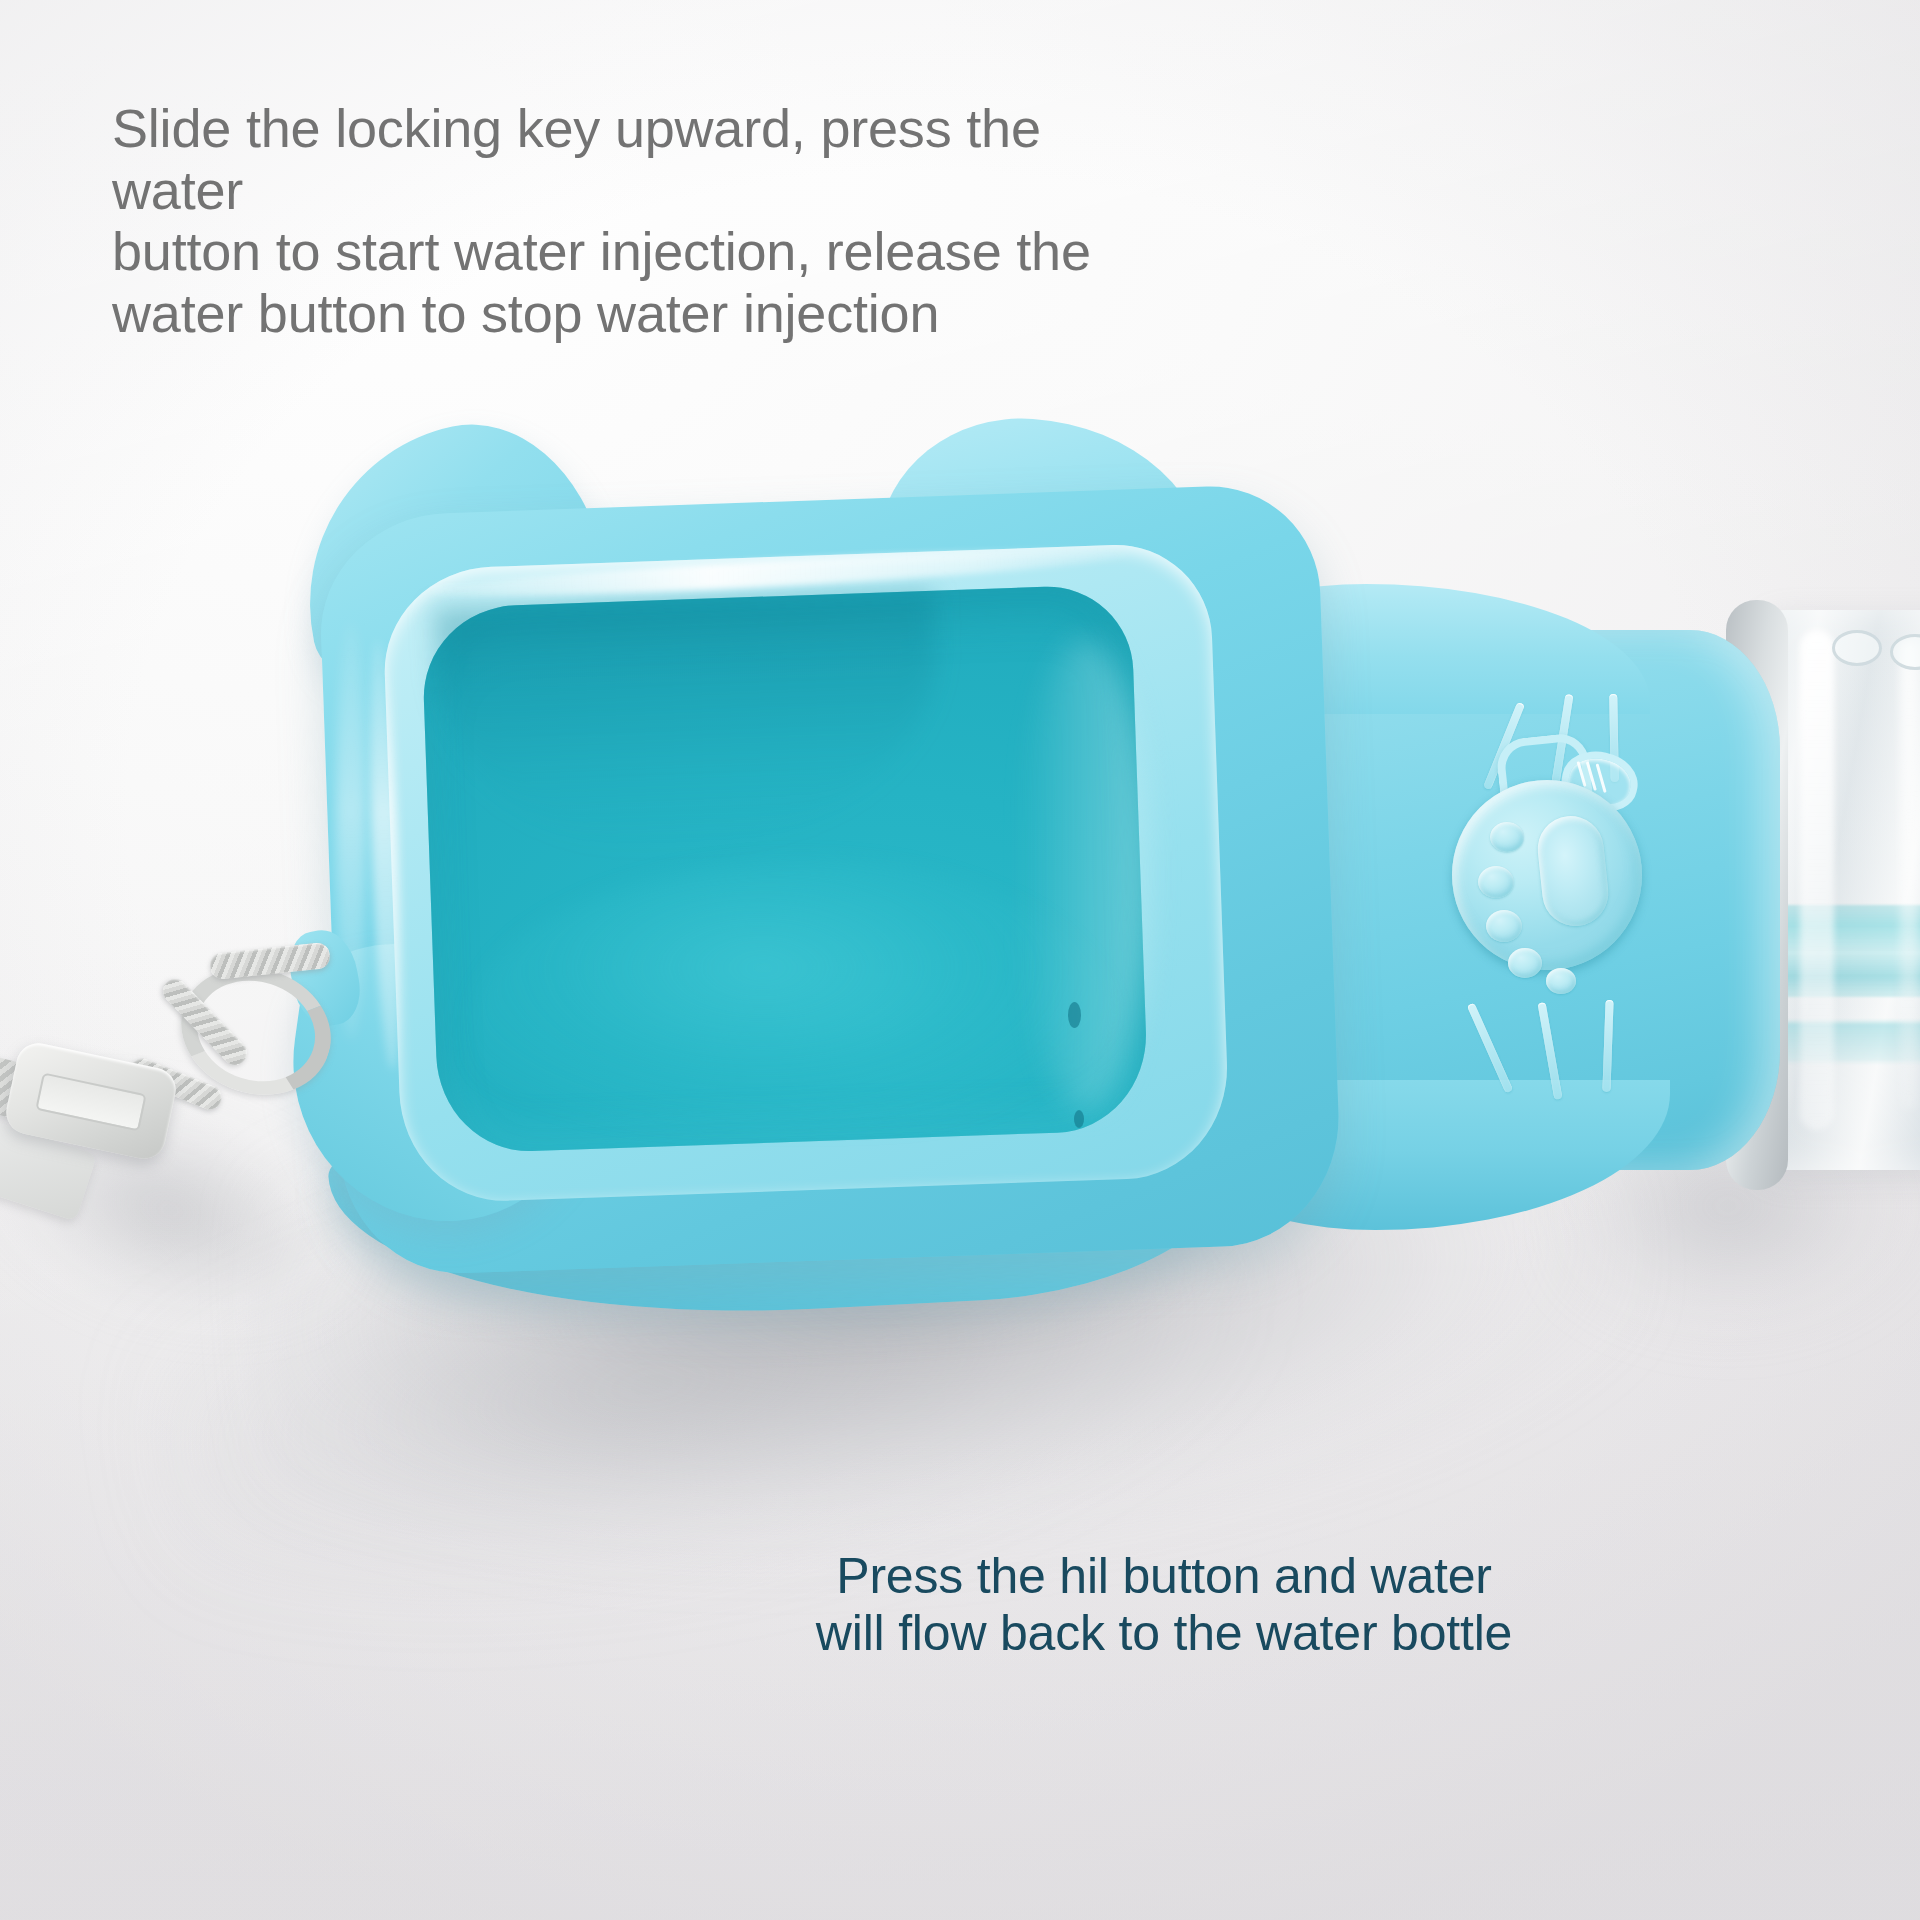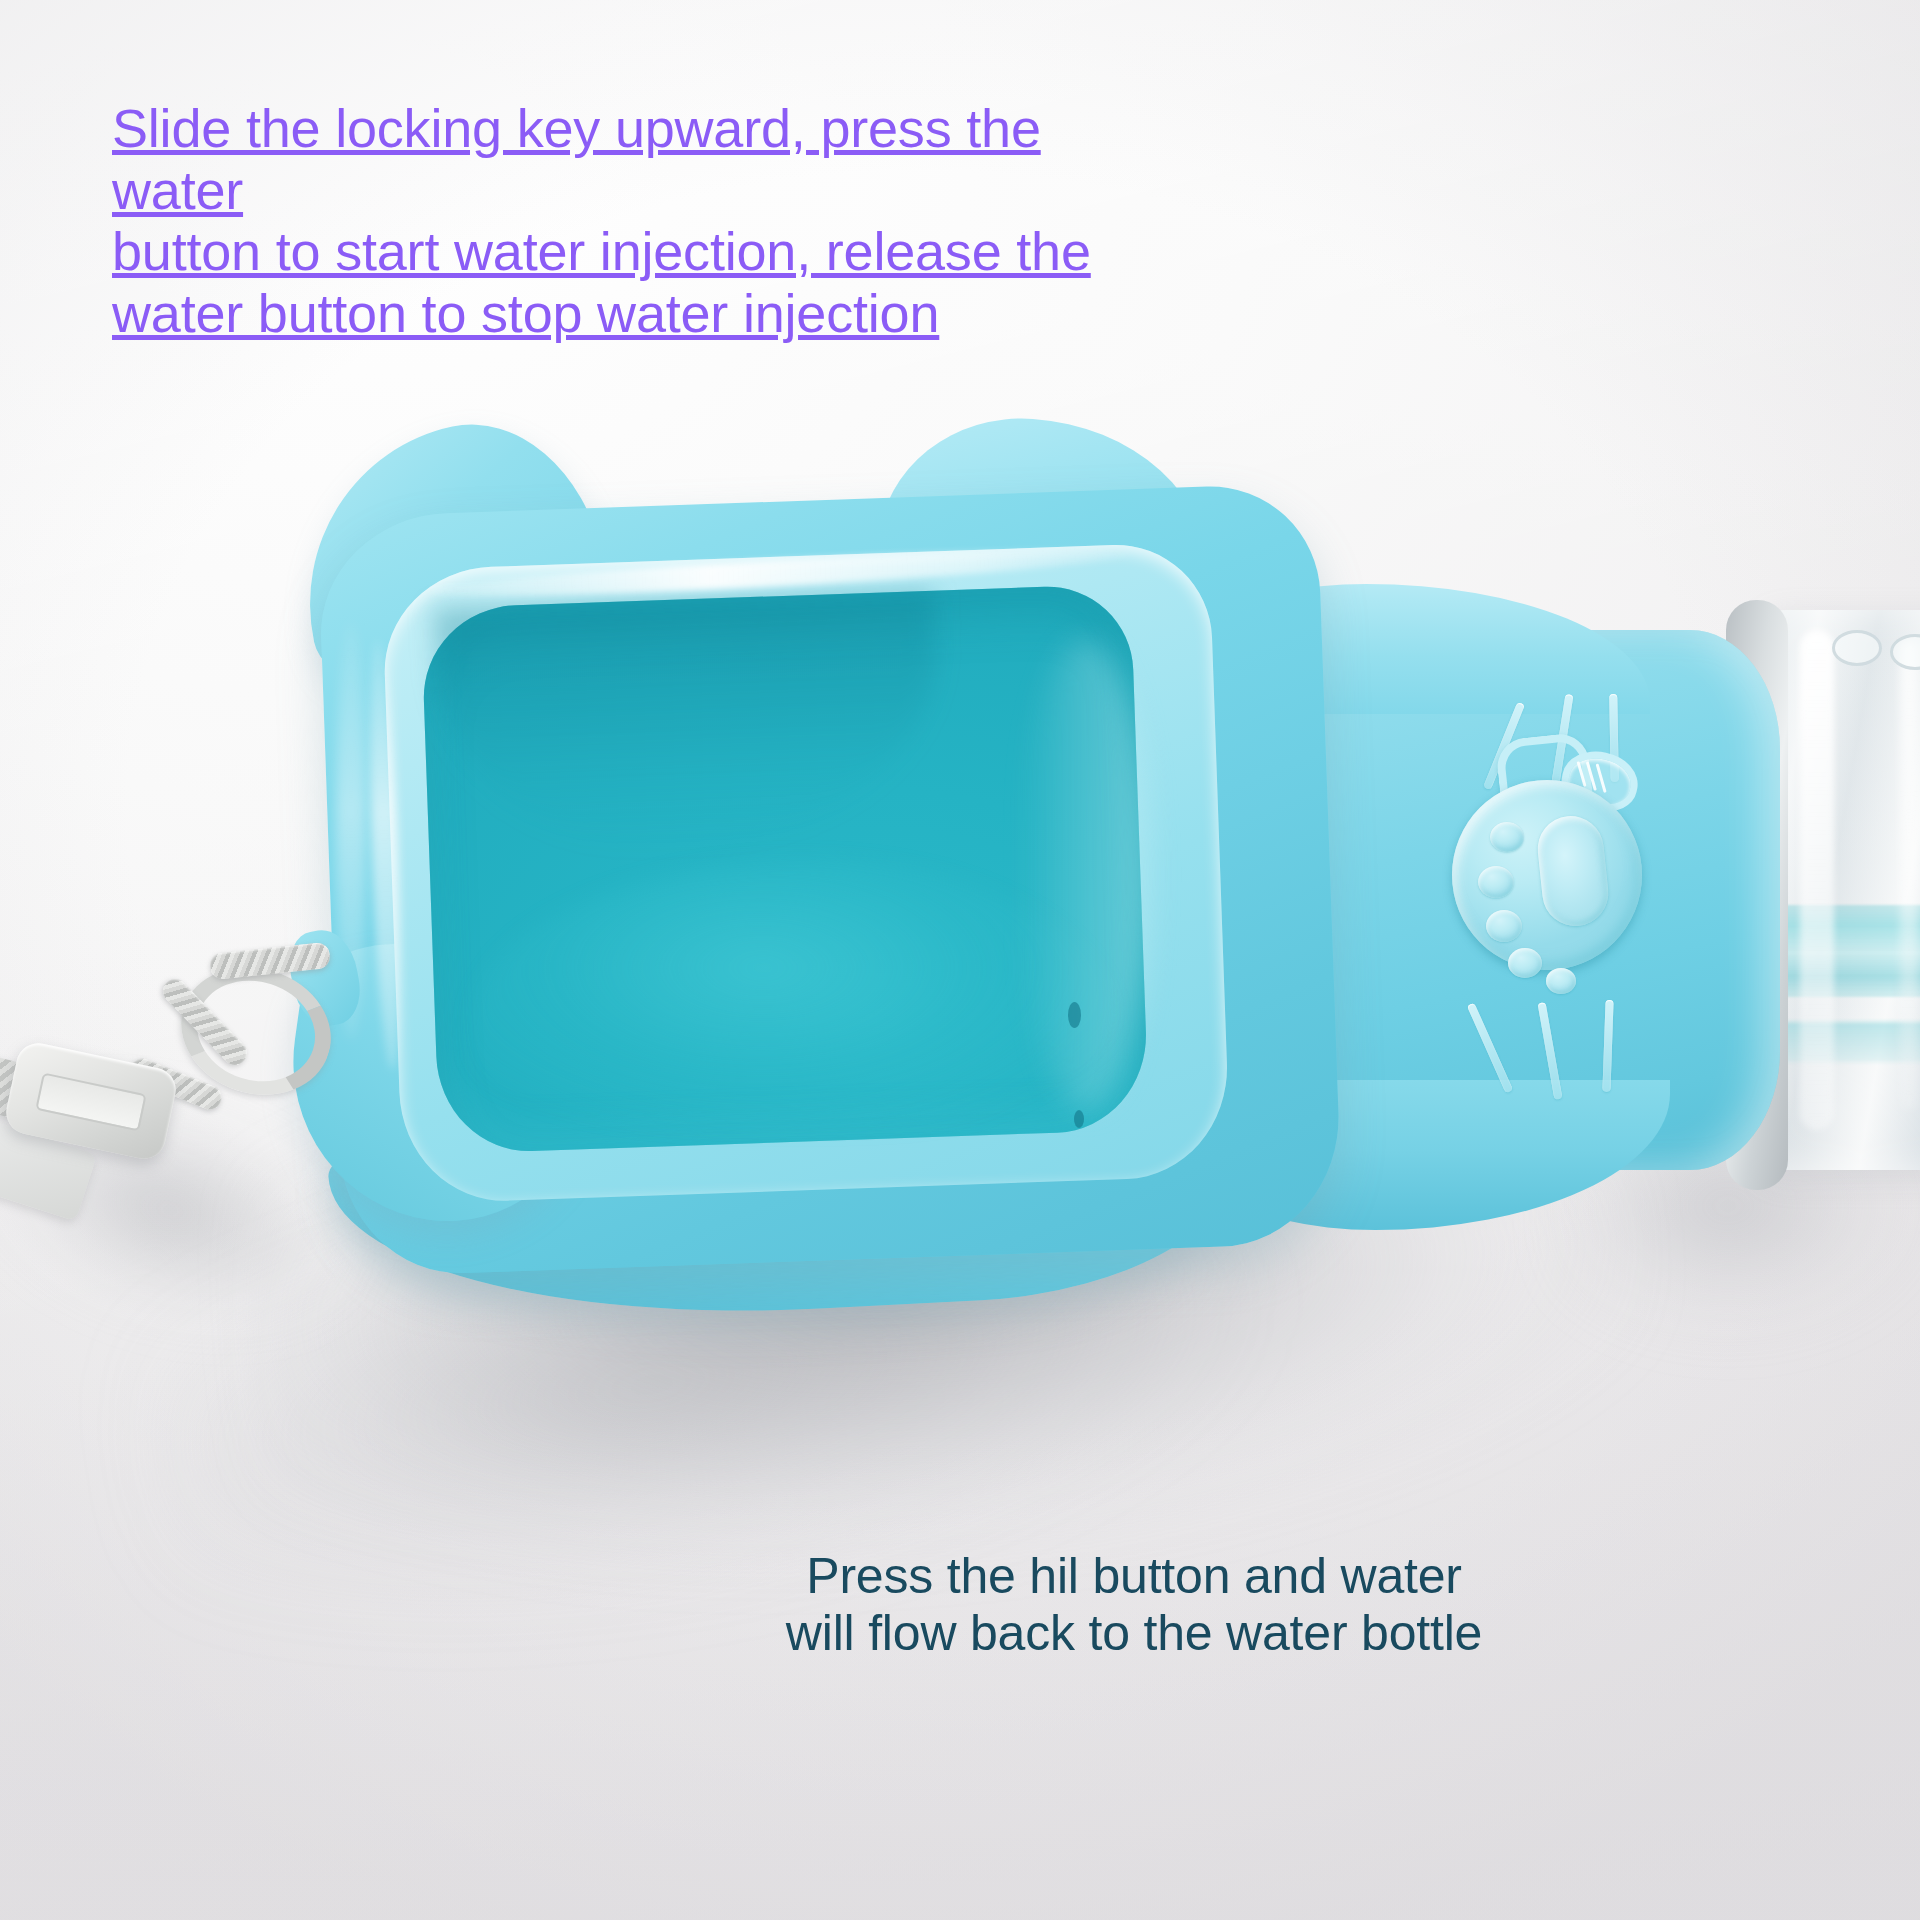--- a/index.html
+++ b/index.html
@@ -446,28 +446,27 @@
 
   
   .caption{
     position:absolute;
     white-space:pre-line;
     letter-spacing:-.2px;
   }
   .caption-top{
     left:112px; top:98px;
     width:1060px;
-    color:#8b5cf6;
+    color:#737373;
     font-size:54px;
     line-height:1.14;
     font-weight:400;
-    text-decoration:underline;
   }
   .caption-bottom{
-    left:754px; top:1548px;
+    left:784px; top:1548px;
     width:760px;
     color:#194a5f;
     font-size:50px;
     line-height:1.14;
     font-weight:500;
     text-align:center;
   }
 </style>
 </head>
 <body>

